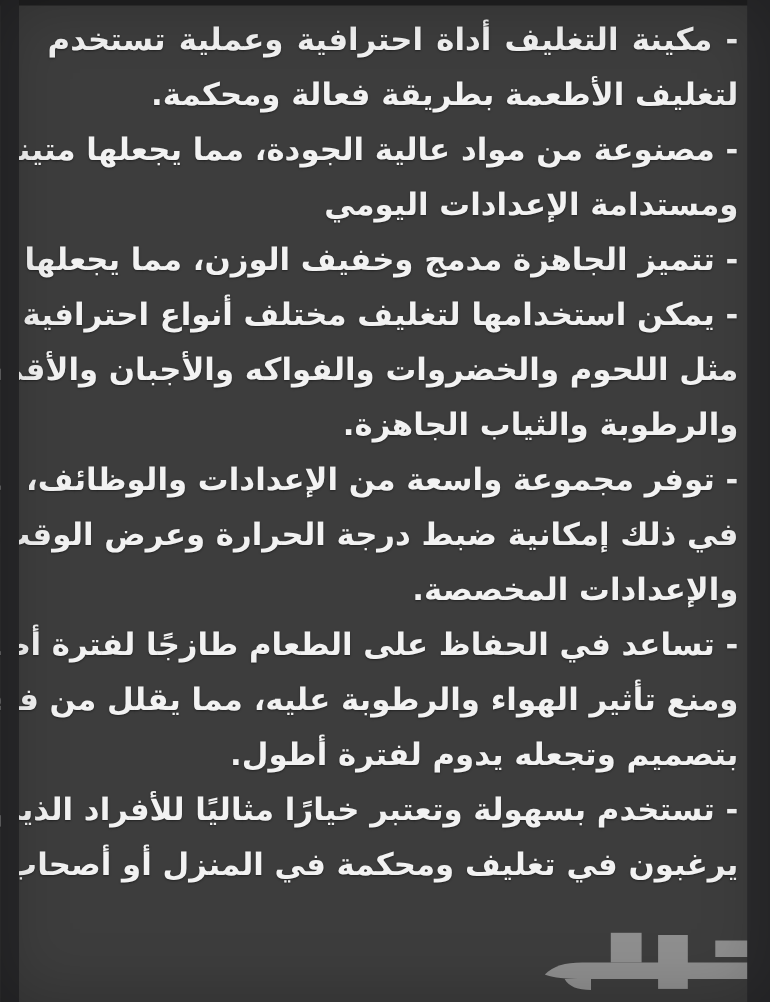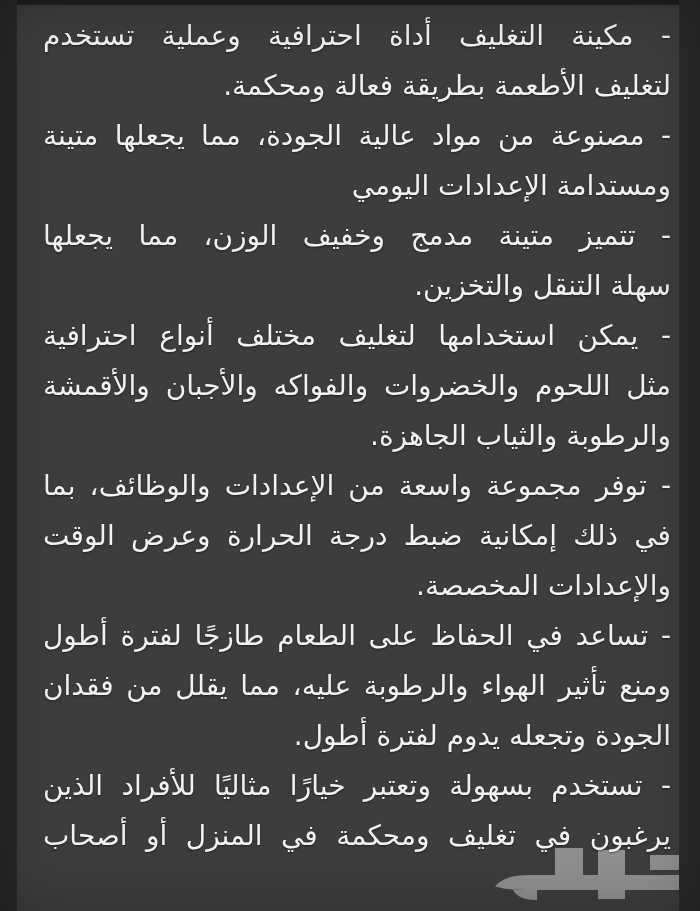--- a/index.html
+++ b/index.html
@@ -32,21 +32,21 @@
     box-shadow: inset 0 0 60px rgba(0,0,0,0.25);
   }
   .content {
     position: absolute;
     top: 5px; left: 17px; right: 21px;
     padding: 6px 8px 0 26px;
     z-index: 2;
     direction: rtl;
     color: #f2f2f2;
     font-size: 28px;
-    font-weight: normal;
+    font-weight: bold;
     line-height: 50px;
   }
   .bullet { margin: 0; padding: 0; }
   .line {
     height: 50px;
     white-space: nowrap;
     text-shadow: 0 1px 2px rgba(0,0,0,0.45);
   }
   .line.stretch {
     text-align: justify;
@@ -84,40 +84,39 @@
     <div class="line stretch">- مكينة التغليف أداة احترافية وعملية تستخدم</div>
     <div class="line">لتغليف الأطعمة بطريقة فعالة ومحكمة.</div>
   </div>
 
   <div class="bullet">
     <div class="line stretch">- مصنوعة من مواد عالية الجودة، مما يجعلها متينة</div>
     <div class="line">ومستدامة الإعدادات اليومي</div>
   </div>
 
   <div class="bullet">
-    <div class="line stretch">- تتميز متينة مدمج وخفيف الوزن، مما يجعلها</div>
-    <div class="line">سهلة التنقل والتخزين.</div>
+    <div class="line stretch">- تتميز الجاهزة مدمج وخفيف الوزن، مما يجعلها</div>
   </div>
 
   <div class="bullet">
     <div class="line stretch">- يمكن استخدامها لتغليف مختلف أنواع احترافية</div>
     <div class="line stretch">مثل اللحوم والخضروات والفواكه والأجبان والأقمشة</div>
     <div class="line">والرطوبة والثياب الجاهزة.</div>
   </div>
 
   <div class="bullet">
     <div class="line stretch">- توفر مجموعة واسعة من الإعدادات والوظائف، بما</div>
     <div class="line stretch">في ذلك إمكانية ضبط درجة الحرارة وعرض الوقت</div>
     <div class="line">والإعدادات المخصصة.</div>
   </div>
 
   <div class="bullet">
     <div class="line stretch">- تساعد في الحفاظ على الطعام طازجًا لفترة أطول</div>
     <div class="line stretch">ومنع تأثير الهواء والرطوبة عليه، مما يقلل من فقدان</div>
-    <div class="line">الجودة وتجعله يدوم لفترة أطول.</div>
+    <div class="line">بتصميم وتجعله يدوم لفترة أطول.</div>
   </div>
 
   <div class="bullet">
     <div class="line stretch">- تستخدم بسهولة وتعتبر خيارًا مثاليًا للأفراد الذين</div>
     <div class="line stretch">يرغبون في تغليف ومحكمة في المنزل أو أصحاب</div>
   </div>
 
 </div>
 
 </body></html>

